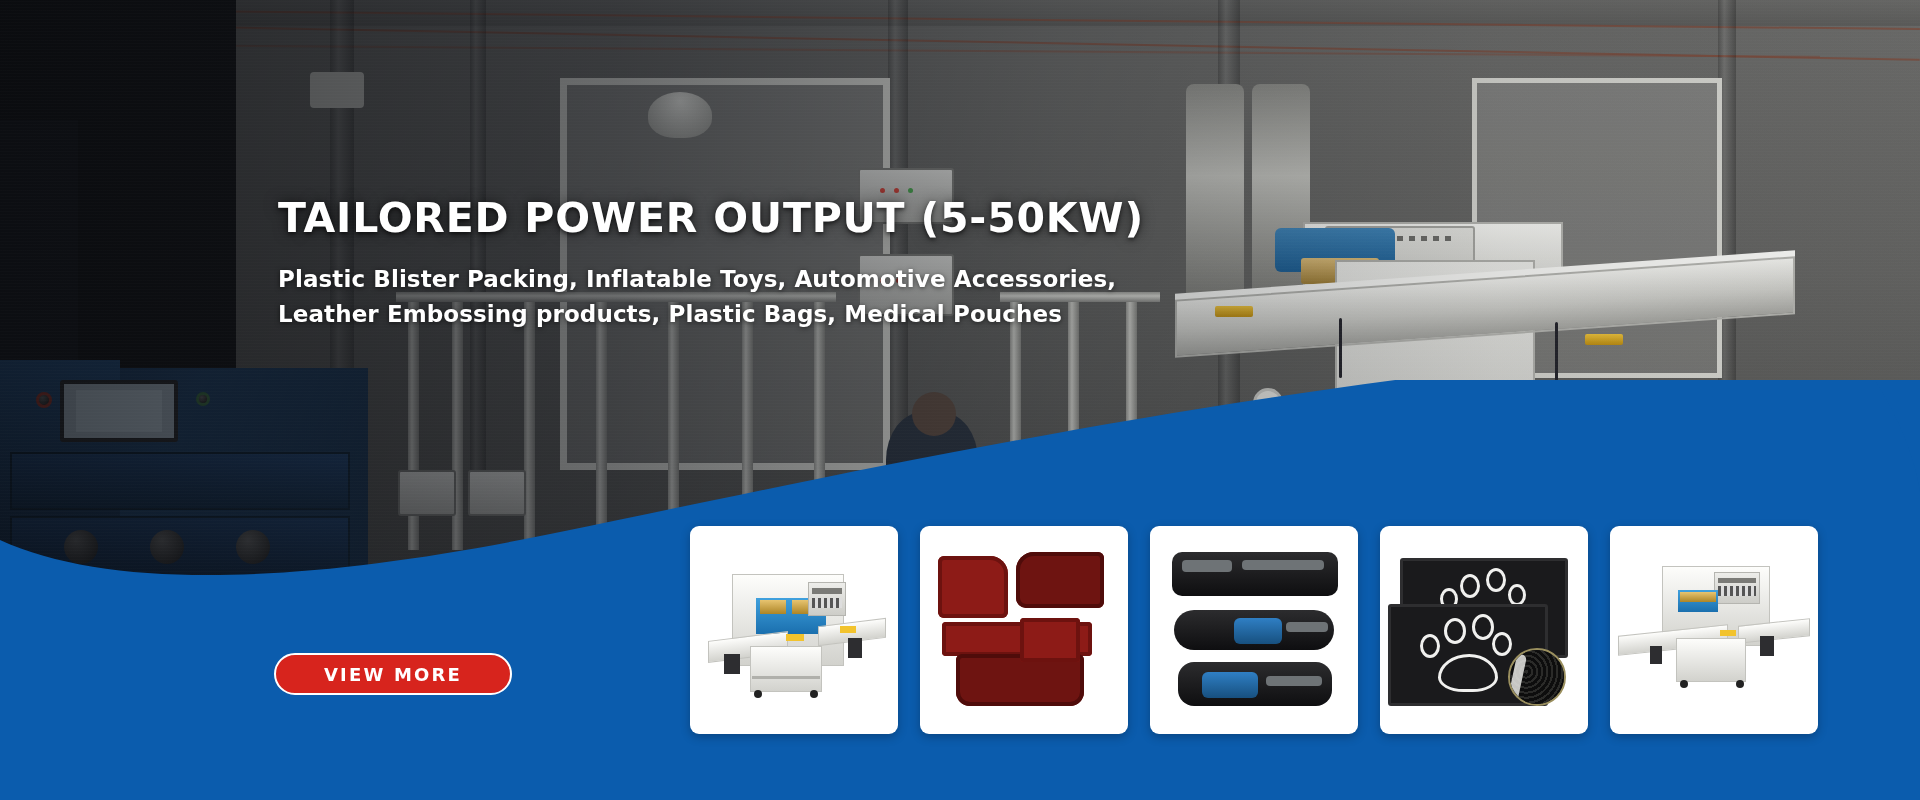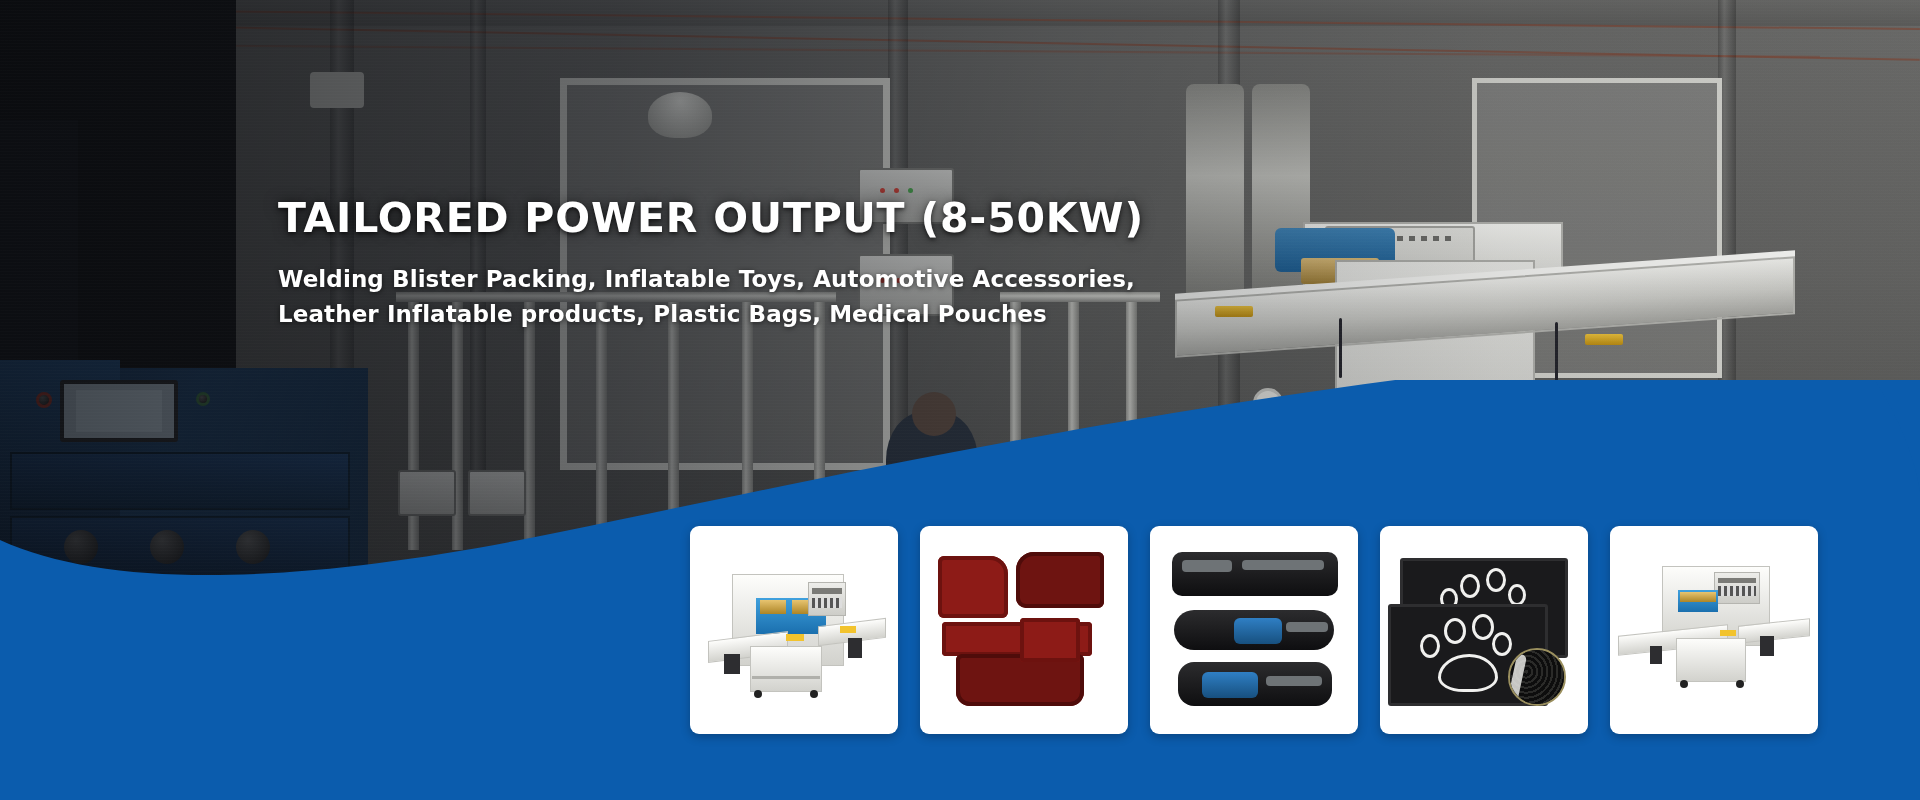--- a/index.html
+++ b/index.html
@@ -259,28 +259,29 @@
   </div>
 
   <svg class="blue-shape" viewBox="0 0 1920 420" preserveAspectRatio="none">
     <path d="M0,160 C120,215 330,200 560,152 C900,82 1350,-20 1920,-48 L1920,420 L0,420 Z" fill="#0b5cad"></path>
     <path d="M1840,-48 C1884,6 1912,60 1920,112 L1920,-48 Z" fill="#0b5cad"></path>
   </svg>
 
   <div class="copy">
     <div class="headline">
       <span class="underline"></span>
-      <span>TAILORED POWER OUTPUT (8-50KW)</span>
+      <span>TAILORED POWER OUTPUT (5-50KW)</span>
     </div>
     <div class="bodytxt">
-      <div>Welding Blister Packing, Inflatable Toys, Automotive Accessories,</div>
-      <div>Leather Inflatable products, Plastic Bags, Medical Pouches</div>
+      <div>Plastic Blister Packing, Inflatable Toys, Automotive Accessories,</div>
+      <div>Leather Embossing products, Plastic Bags, Medical Pouches</div>
     </div>
   </div>
 
+  <div class="viewmore">VIEW MORE</div>
 
   <div class="thumbs">
 
     <div class="thumb">
       <div class="inner">
         <div class="tm-frame" style="left:42px;top:48px;width:112px;height:92px;"></div>
         <div class="tm-blue" style="left:66px;top:72px;width:70px;height:36px;"></div>
         <div class="tm-gold" style="left:70px;top:74px;width:26px;height:14px;"></div>
         <div class="tm-gold" style="left:102px;top:74px;width:26px;height:14px;"></div>
         <div class="tm-panelbox" style="left:118px;top:56px;width:38px;height:34px;"></div>

